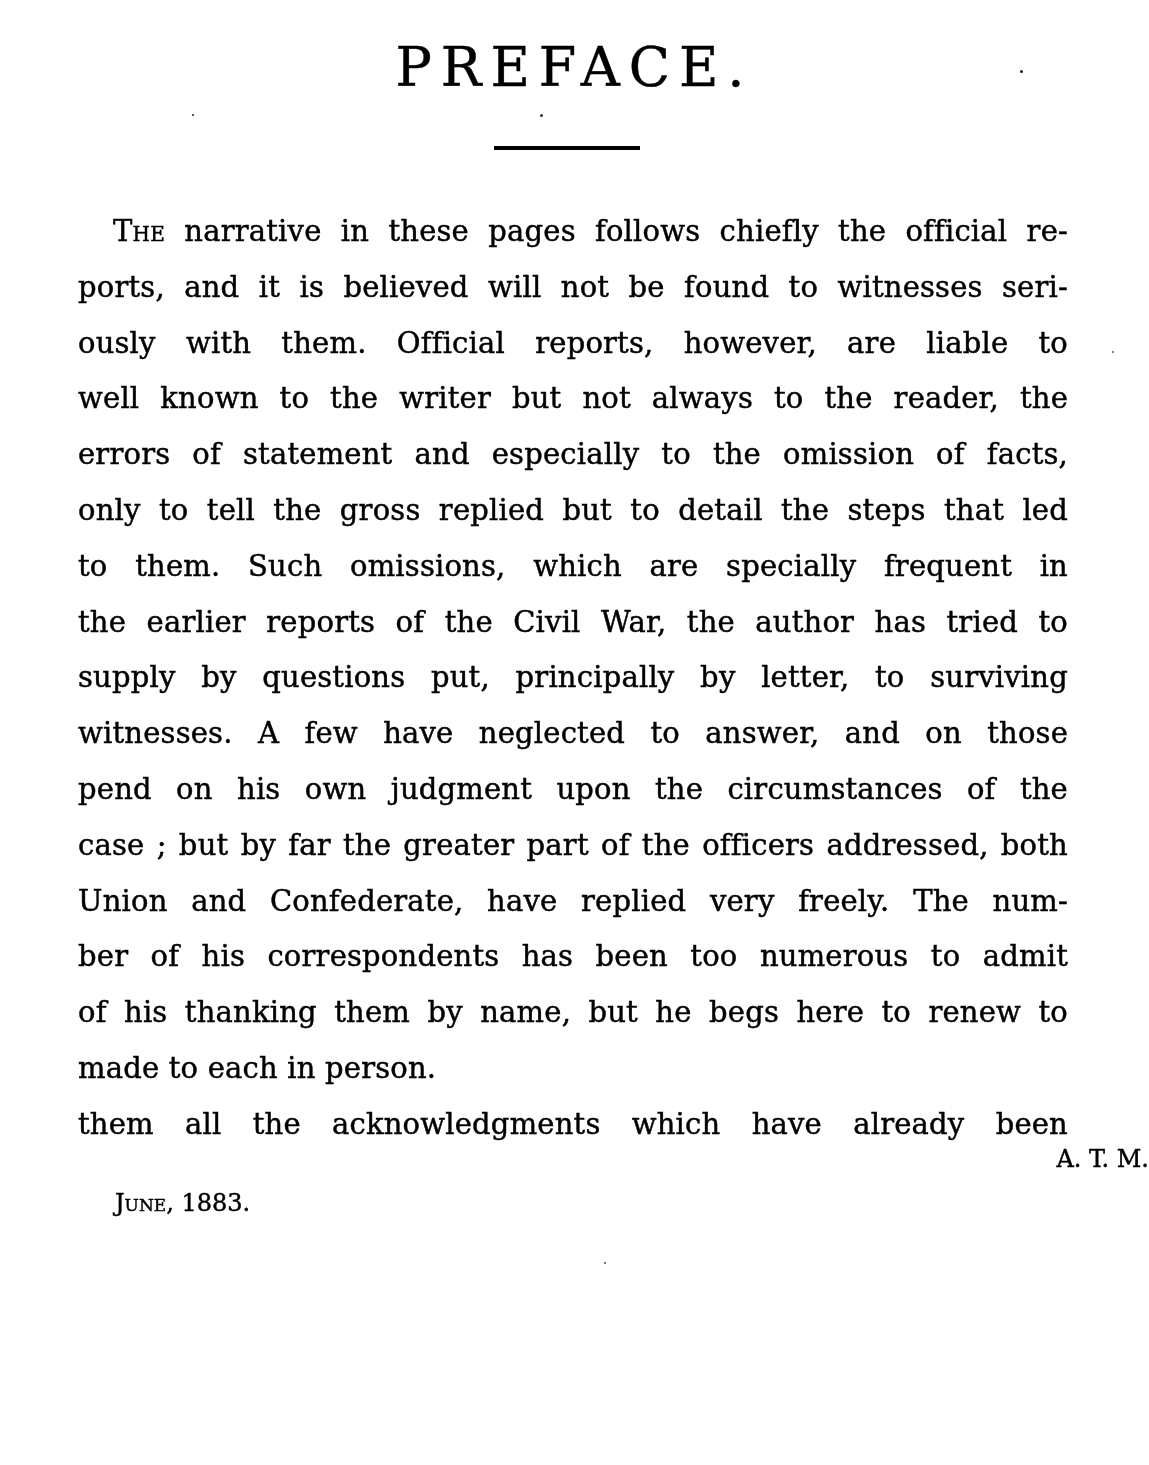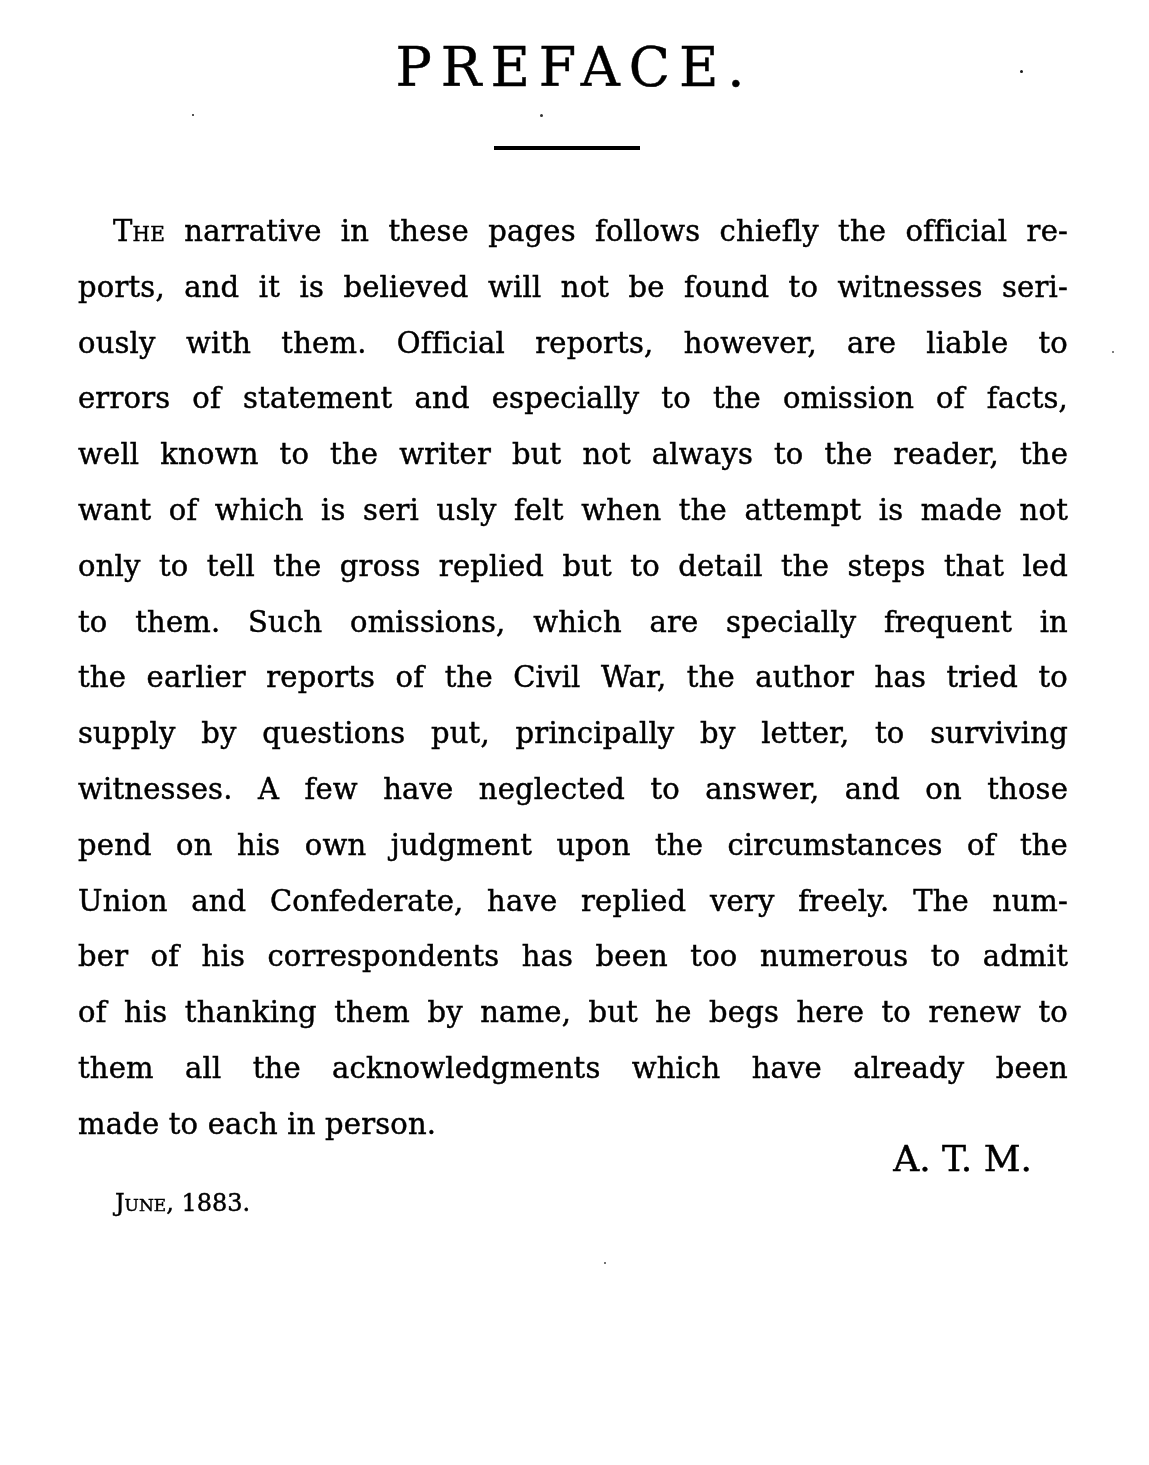--- a/index.html
+++ b/index.html
@@ -51,23 +51,22 @@
     text-indent: 35px;
   }
   .pline.last {
     text-align-last: left;
   }
   .smallcaps {
     font-variant: small-caps;
   }
   .signature {
     margin-top: -10px;
-    padding-right: 117px;
     text-align: right;
-    font-size: 36px;
+    font-size: 24px;
     line-height: 32px;
   }
   .date-line {
     margin: 12px 0 16px 115px;
     font-size: 24px;
     line-height: 32px;
   }
   .speck {
     position: absolute;
     background: #1a1a1a;
@@ -85,34 +84,34 @@
 <div class="page">
 
   <h1 class="title">PREFACE.</h1>
 
   <div class="title-rule"></div>
 
   <div class="body-text">
     <div class="pline first"><span class="smallcaps">The</span><span> narrative in these pages follows chiefly the official re-</span></div>
     <div class="pline">ports, and it is believed will not be found to witnesses seri-</div>
     <div class="pline">ously with them. Official reports, however, are liable to</div>
+    <div class="pline">well known to the writer but not always to the reader, the</div>
     <div class="pline">errors of statement and especially to the omission of facts,</div>
-    <div class="pline">well known to the writer but not always to the reader, the</div>
-    <div class="pline">want of which is seri usly felt when the attempt is made not</div>
     <div class="pline">only to tell the gross replied but to detail the steps that led</div>
     <div class="pline">to them. Such omissions, which are specially frequent in</div>
     <div class="pline">the earlier reports of the Civil War, the author has tried to</div>
     <div class="pline">supply by questions put, principally by letter, to surviving</div>
     <div class="pline">witnesses. A few have neglected to answer, and on those</div>
     <div class="pline">pend on his own judgment upon the circumstances of the</div>
+    <div class="pline">case ; but by far the greater part of the officers addressed, both</div>
     <div class="pline">Union and Confederate, have replied very freely. The num-</div>
     <div class="pline">ber of his correspondents has been too numerous to admit</div>
     <div class="pline">of his thanking them by name, but he begs here to renew to</div>
+    <div class="pline last">made to each in person.</div>
     <div class="pline">them all the acknowledgments which have already been</div>
-    <div class="pline last">made to each in person.</div>
   </div>
 
   <div class="signature">A. T. M.</div>
 
   <div class="date-line"><span class="smallcaps">June, 1883.</span></div>
 
   <div class="speck s1"></div>
   <div class="speck s2"></div>
   <div class="speck s3"></div>
   <div class="speck s4"></div>

